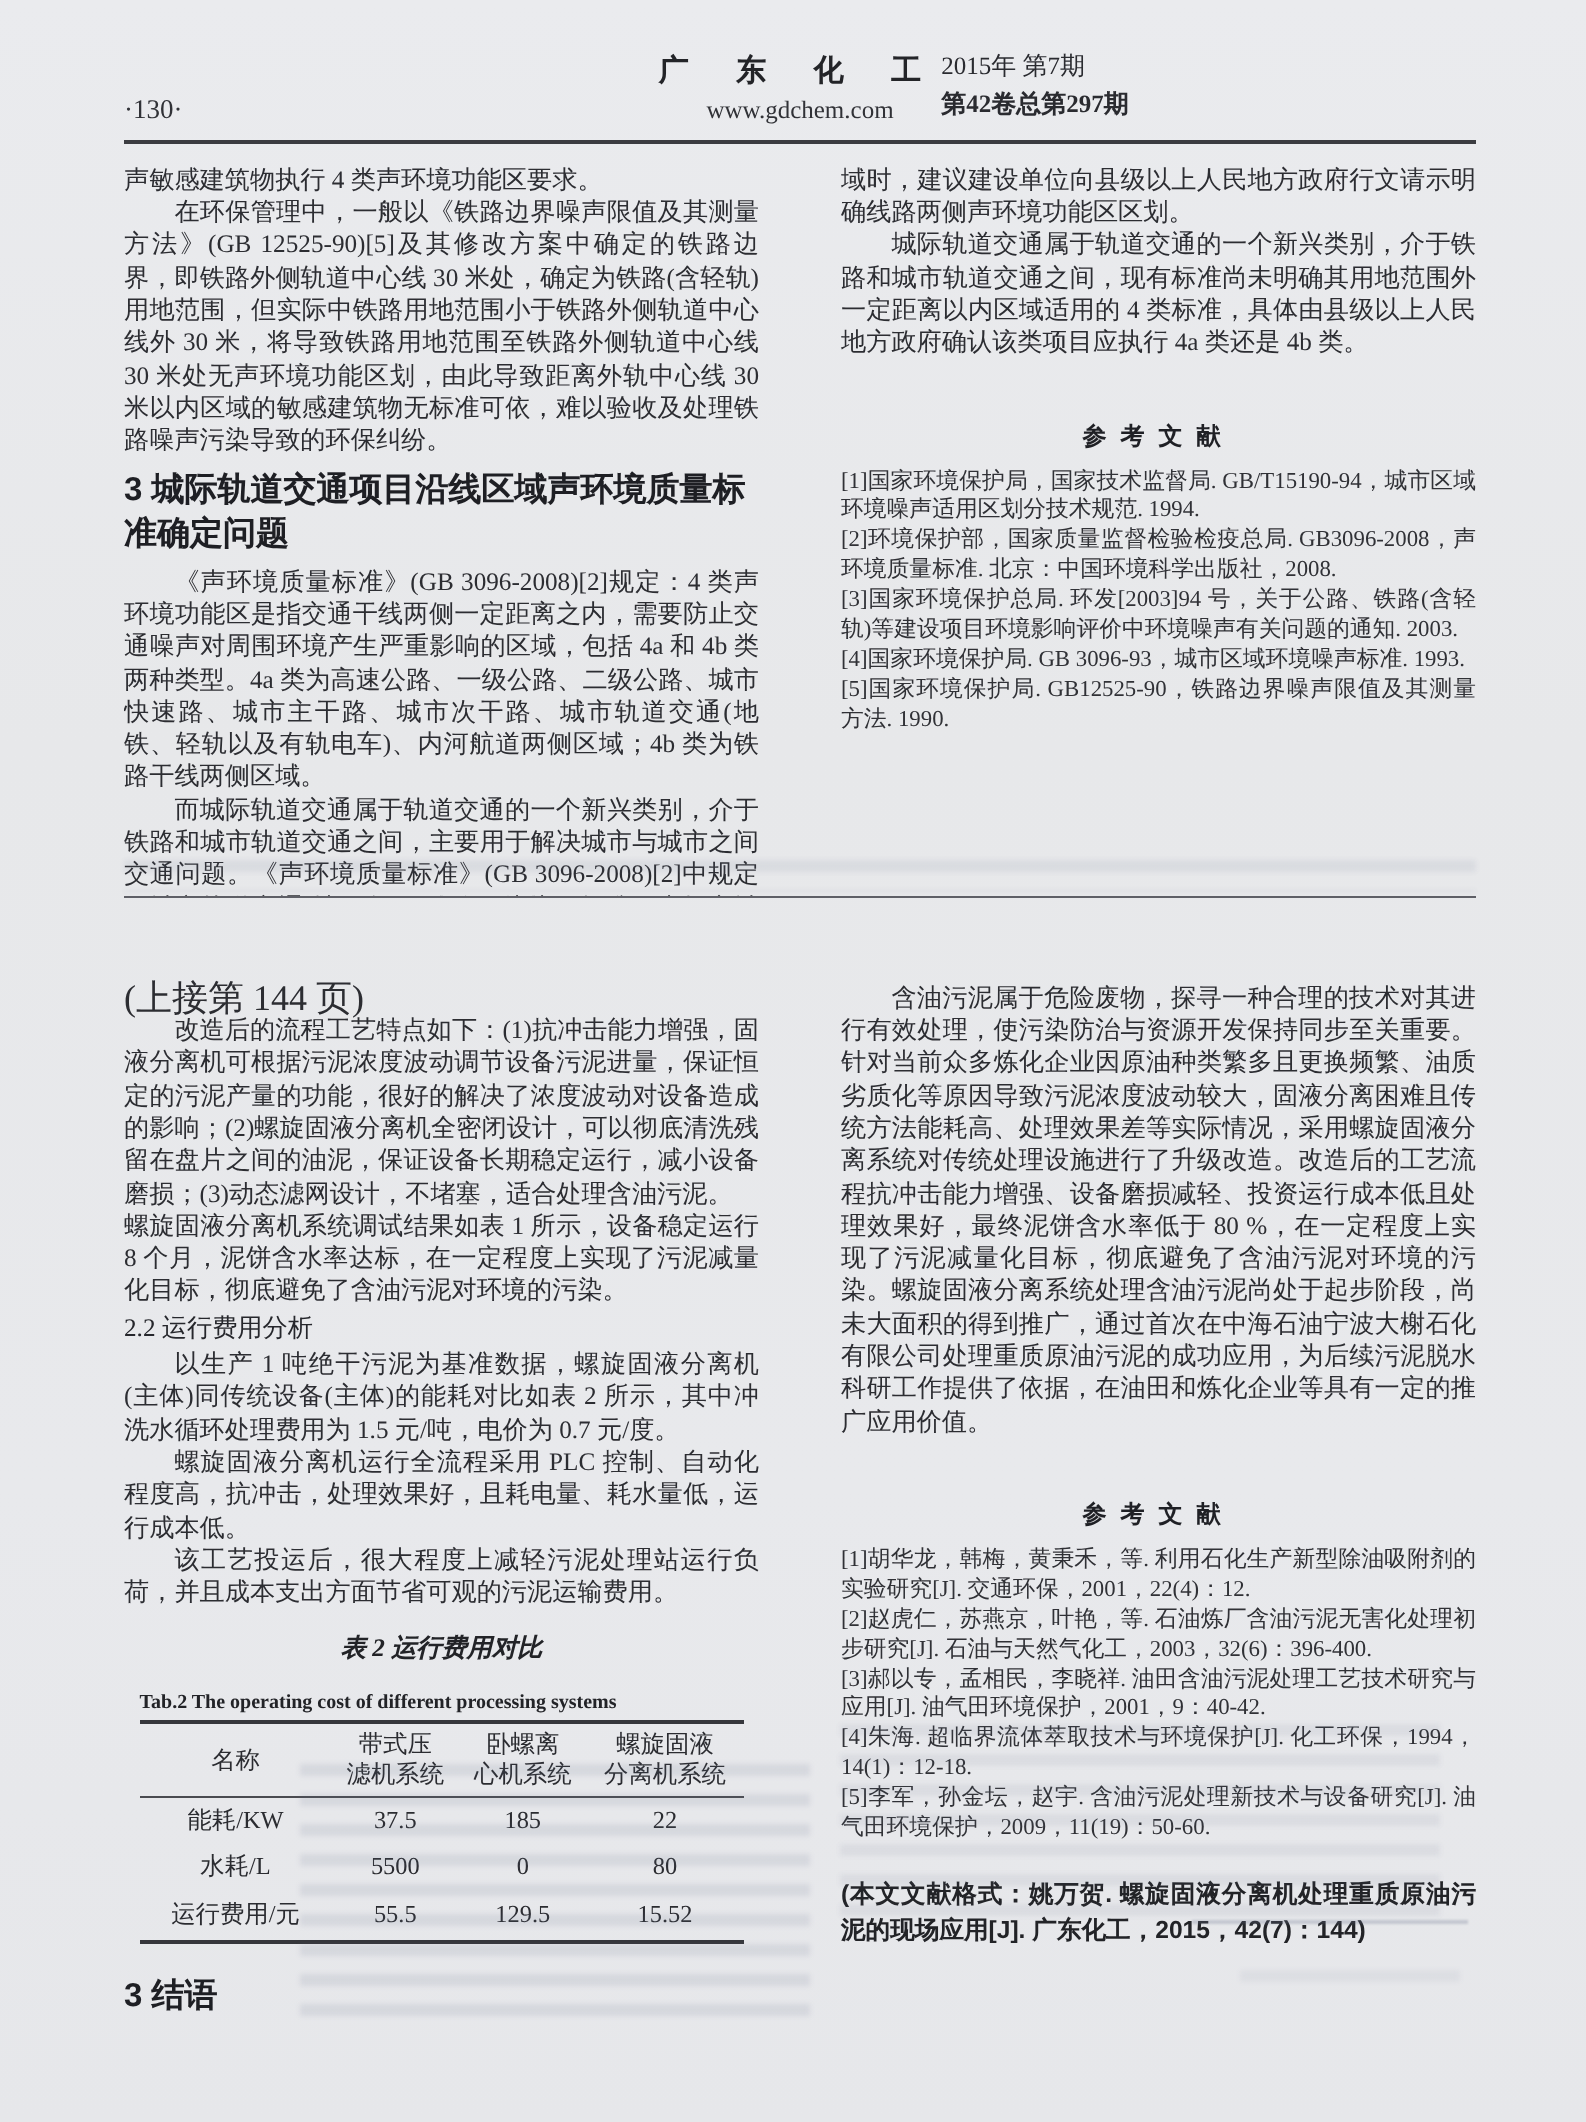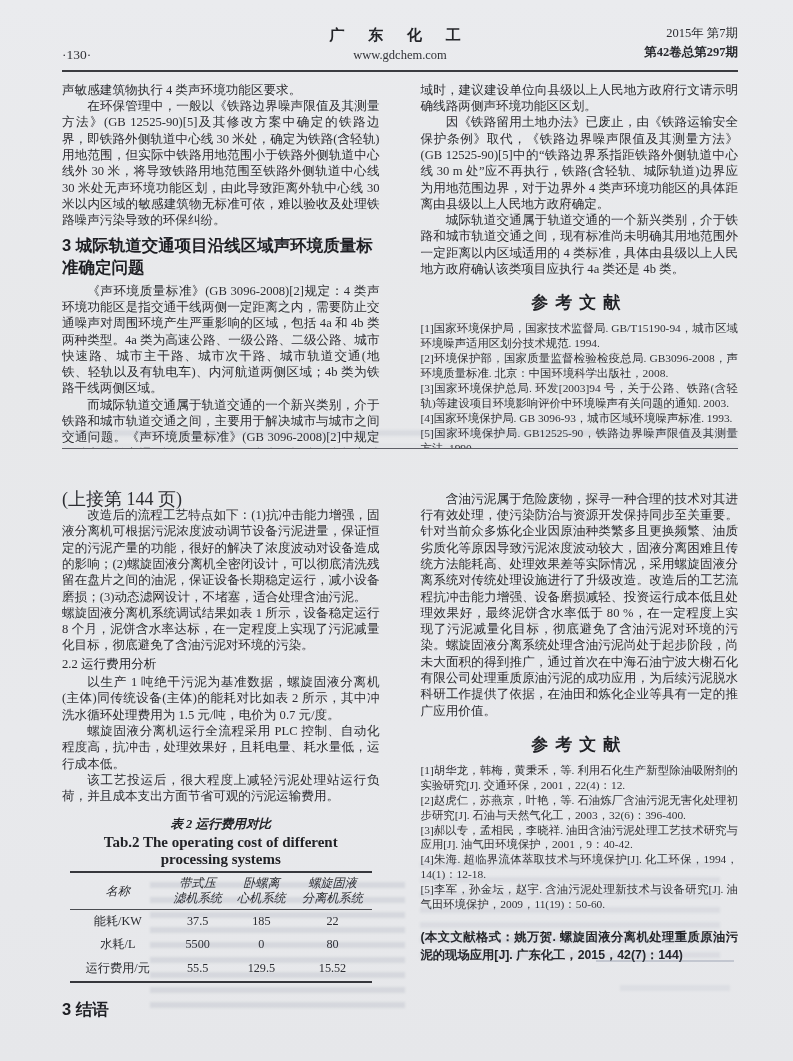--- a/index.html
+++ b/index.html
@@ -9,47 +9,47 @@
     font-family:"Liberation Serif","DejaVu Serif",serif;color:#2c2d32;
   }
   .content{position:absolute;left:62px;top:0;width:676px;}
   
   .hdr{display:grid;grid-template-columns:1fr auto 1fr;align-items:end;
        padding-top:24px;padding-bottom:7px;border-bottom:2.5px solid #3b3c41;}
   .hdr .pagenum{font-size:13.5px;align-self:end;color:#313237;}
   .hdr .hc{text-align:center;}
   .hdr .jtitle{font-size:15px;font-weight:bold;letter-spacing:10px;color:#232428;}
   .hdr .jurl{font-size:12.5px;margin-top:3px;color:#313237;text-align:center;}
-  .hdr .hr{text-align:right;font-size:12.5px;line-height:1.55;color:#2a2b30;}
+  .hdr .hr{font-size:12.5px;line-height:1.55;color:#2a2b30;}
   .hdr .hr .b{font-weight:bold;}
   
   .cols{display:flex;gap:41px;}
   .col{width:326px;}
   .a1{height:366px;overflow:hidden;margin-top:10px;}
   .a2{margin-top:42px;}
   p{margin:0;}
   .body{font-size:12.6px;line-height:16.3px;text-align:justify;color:#2c2d32;}
   .indent{text-indent:2em;}
   .sec{font-family:"Liberation Sans","DejaVu Sans",sans-serif;font-weight:bold;
        font-size:16.5px;line-height:1.28;color:#1e1f24;margin:7px 0 5px;}
   .subsec{font-size:12.6px;line-height:16.3px;margin:2px 0;color:#26272c;}
-  .refs-head{text-align:center;font-weight:bold;font-size:17px;letter-spacing:7px;
-             margin:14px 0 7px;color:#1f2025;}
+  .refs-head{text-align:center;font-weight:bold;font-size:12px;letter-spacing:7px;
+             margin:30px 0 7px;color:#1f2025;}
   .refs p{font-size:11.4px;line-height:14.9px;text-align:justify;color:#303136;}
   .citation{font-family:"Liberation Sans","DejaVu Sans",sans-serif;font-weight:bold;
             font-size:12.3px;line-height:1.5;margin-top:16px;text-align:justify;color:#222327;}
   .cont-note{font-size:18px;line-height:16.3px;color:#2c2d32;}
   .divider{border-top:1px solid #5e5f66;margin-top:0;}
   
   .tablewrap{width:302px;margin:12px auto 0;}
   .tbl-title-cn{text-align:center;font-weight:bold;font-size:12.6px;color:#222327;font-style:italic;}
-  .tbl-title-en{text-align:center;font-weight:bold;font-size:15px;margin-top:1px;color:#222327;}
+  .tbl-title-en{font-weight:bold;font-size:10px;margin-top:13px;color:#222327;}
   table{border-collapse:collapse;width:100%;margin-top:3px;
         border-top:2px solid #36373c;border-bottom:2px solid #36373c;}
-  thead tr{border-bottom:1.2px solid #4a4b50;font-style:italic;}
+  thead tr{border-bottom:1.2px solid #4a4b50;}
   th,td{font-weight:normal;font-size:12.2px;text-align:center;padding:3px 2px;color:#2b2c31;}
   th span{display:block;line-height:1.2;}
   th.first,td.first{width:92px;}
   td{line-height:1.45;}
   
   .bleed{position:absolute;pointer-events:none;filter:blur(1.3px);
     background-image:repeating-linear-gradient(180deg,rgba(104,114,140,.13) 0 6px,rgba(104,114,140,0) 6px 15px);}
   .bleed-line{position:absolute;height:2px;background:rgba(104,114,140,.28);filter:blur(.6px);pointer-events:none;}
 </style>
 </head>
@@ -74,21 +74,20 @@
       <div class="col">
         <p class="body">声敏感建筑物执行 4 类声环境功能区要求。</p>
         <p class="body indent">在环保管理中，一般以《铁路边界噪声限值及其测量方法》(GB 12525-90)[5]及其修改方案中确定的铁路边界，即铁路外侧轨道中心线 30 米处，确定为铁路(含轻轨)用地范围，但实际中铁路用地范围小于铁路外侧轨道中心线外 30 米，将导致铁路用地范围至铁路外侧轨道中心线 30 米处无声环境功能区划，由此导致距离外轨中心线 30 米以内区域的敏感建筑物无标准可依，难以验收及处理铁路噪声污染导致的环保纠纷。</p>
         <h2 class="sec">3  城际轨道交通项目沿线区域声环境质量标准确定问题</h2>
         <p class="body indent">《声环境质量标准》(GB 3096-2008)[2]规定：4 类声环境功能区是指交通干线两侧一定距离之内，需要防止交通噪声对周围环境产生严重影响的区域，包括 4a 和 4b 类两种类型。4a 类为高速公路、一级公路、二级公路、城市快速路、城市主干路、城市次干路、城市轨道交通(地铁、轻轨以及有轨电车)、内河航道两侧区域；4b 类为铁路干线两侧区域。</p>
         <p class="body indent">而城际轨道交通属于轨道交通的一个新兴类别，介于铁路和城市轨道交通之间，主要用于解决城市与城市之间交通问题。《声环境质量标准》(GB 3096-2008)[2]中规定了城市轨道交通(地面段)及铁路干线执行标准，未规定城际轨道交通项目的执行标准，导致不同城际轨道项目用地范围外执行标准不一致。</p>
 
       </div>
       <div class="col">
         <p class="body">域时，建议建设单位向县级以上人民地方政府行文请示明确线路两侧声环境功能区区划。</p>
-        <p class="body indent">因《铁路留用土地办法》已废止，由《铁路运输安全保护条例》取代，《铁路边界噪声限值及其测量方法》(GB 12525-90)[5]中的“铁路边界系指距铁路外侧轨道中心线 30 m 处”应不再执行，铁路(含轻轨、城际轨道)边界应为用地范围边界，对于边界外 4 类声环境功能区的具体距离由县级以上人民地方政府确定。</p>
         <p class="body indent">城际轨道交通属于轨道交通的一个新兴类别，介于铁路和城市轨道交通之间，现有标准尚未明确其用地范围外一定距离以内区域适用的 4 类标准，具体由县级以上人民地方政府确认该类项目应执行 4a 类还是 4b 类。</p>
         <h3 class="refs-head">参考文献</h3>
         <div class="refs">
           <p>[1]国家环境保护局，国家技术监督局. GB/T15190-94，城市区域环境噪声适用区划分技术规范. 1994.</p>
           <p>[2]环境保护部，国家质量监督检验检疫总局. GB3096-2008，声环境质量标准. 北京：中国环境科学出版社，2008.</p>
           <p>[3]国家环境保护总局. 环发[2003]94 号，关于公路、铁路(含轻轨)等建设项目环境影响评价中环境噪声有关问题的通知. 2003.</p>
           <p>[4]国家环境保护局. GB 3096-93，城市区域环境噪声标准. 1993.</p>
           <p>[5]国家环境保护局. GB12525-90，铁路边界噪声限值及其测量方法. 1990.</p>
         </div>
 

